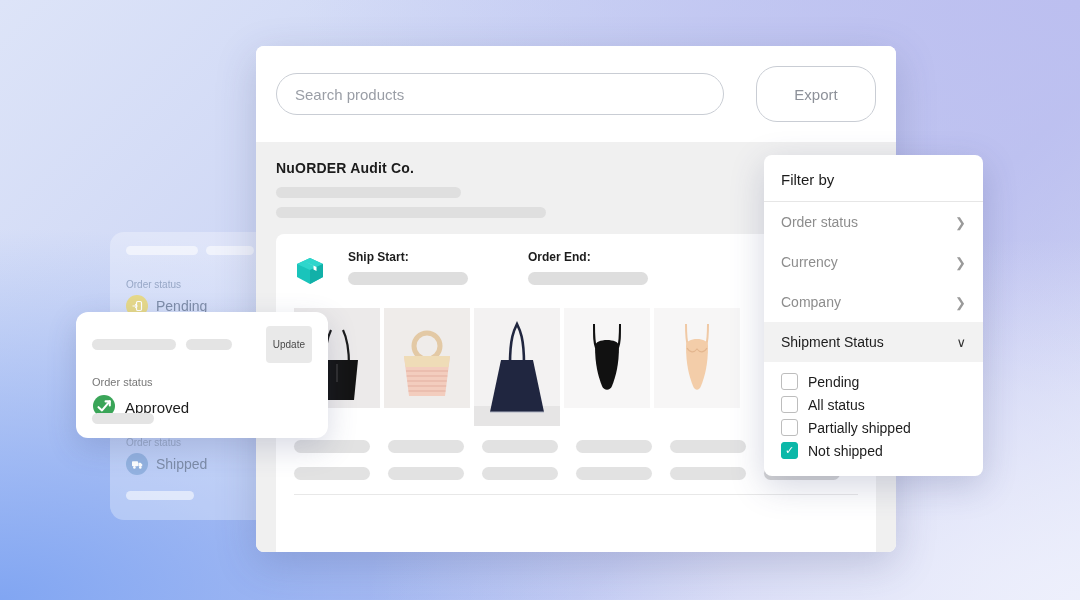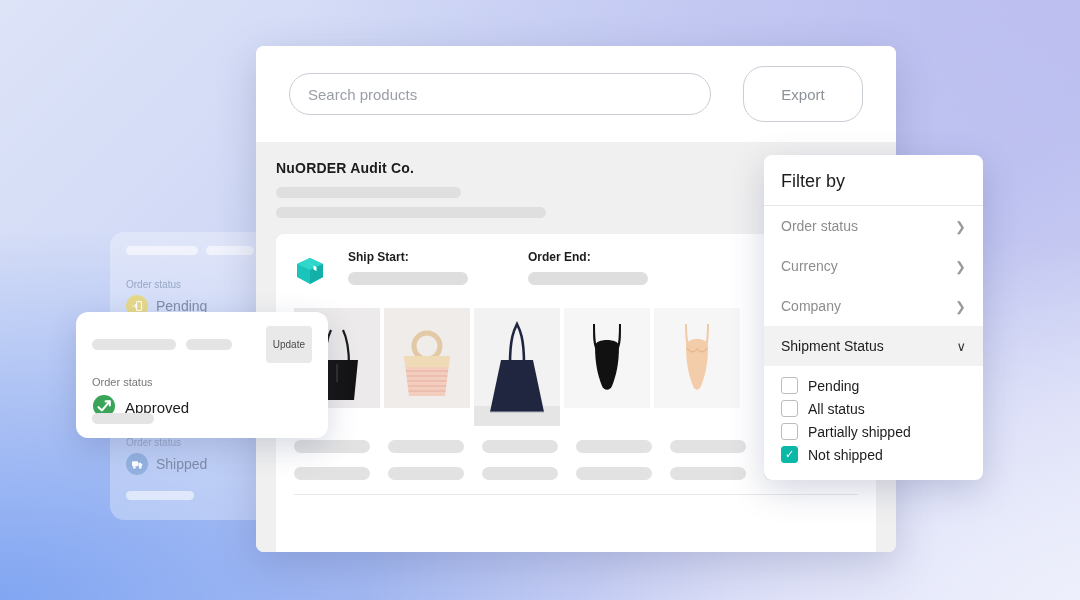--- a/index.html
+++ b/index.html
@@ -80,21 +80,21 @@
     display: flex;
     flex-direction: column;
   }
 
   
   #toolbar {
     height: 96px;
     flex: 0 0 auto;
     display: flex;
     align-items: center;
-    padding: 0 33px;
+    padding: 0 20px;
     gap: 32px;
     background: #fff;
   }
   #search-input {
     flex: 1 1 auto;
     height: 42px;
     border: 1px solid #c9cdd4;
     border-radius: 21px;
     padding: 0 18px;
     font-size: 15px;
@@ -258,21 +258,21 @@
     position: absolute;
     left: 764px;
     top: 155px;
     width: 219px;
     background: #fff;
     border-radius: 8px;
     box-shadow: 0 10px 34px rgba(60,70,120,0.22);
     overflow: hidden;
   }
   #filter-title {
-    font-size: 18px;
+    font-size: 15px;
     color: #1c1c1c;
     padding: 16px 17px 13px 17px;
     border-bottom: 1px solid #e6e6e6;
   }
   .filter-row {
     display: flex;
     align-items: center;
     justify-content: space-between;
     padding: 12px 17px;
     font-size: 14px;

